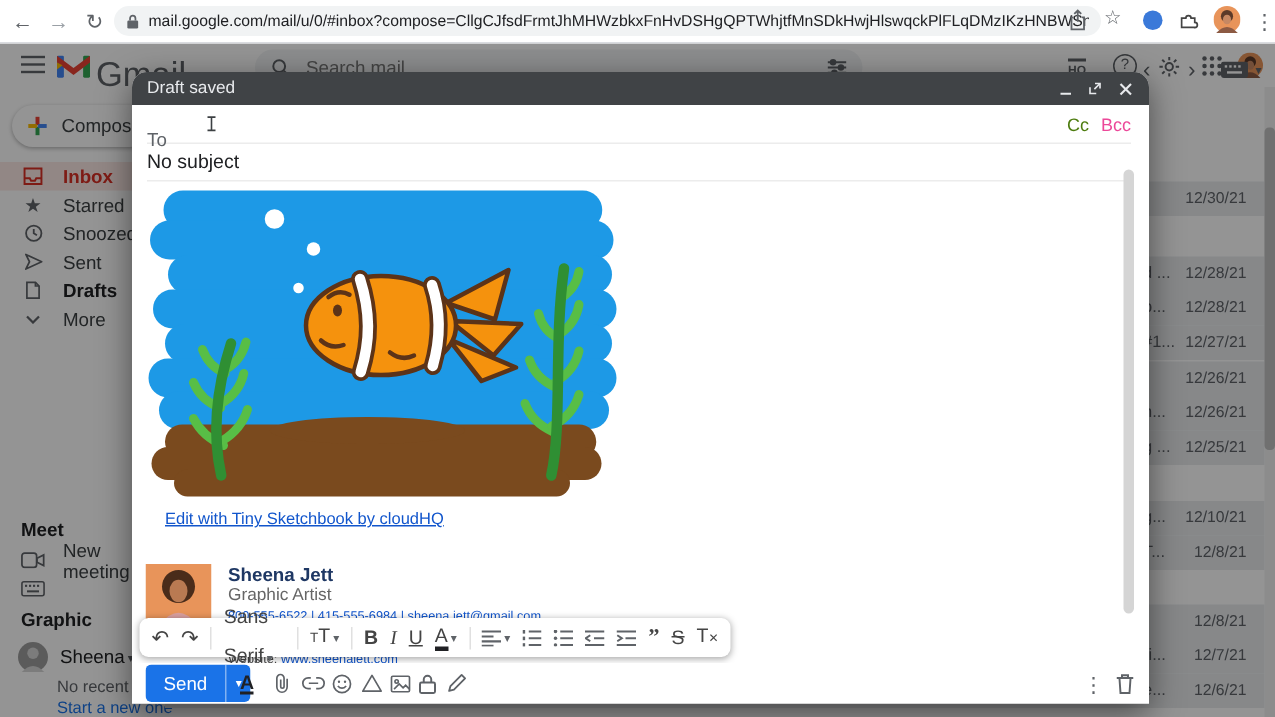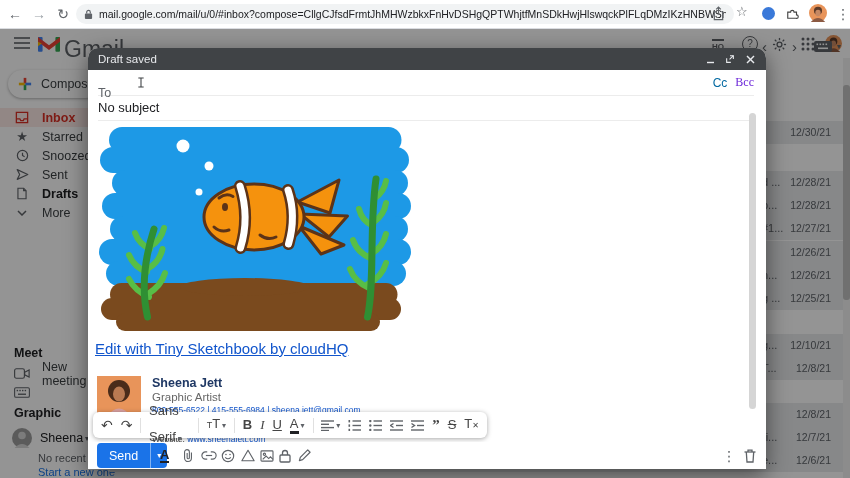--- a/index.html
+++ b/index.html
@@ -110,20 +110,39 @@
   <div class="abs" style="left:38px;top:35px;z-index:1;">
     <svg width="22" height="17" viewBox="0 0 24 18">
         <rect x="0" y="2" width="5" height="16" rx="1" fill="#4285f4"></rect>
         <rect x="19" y="2" width="5" height="16" rx="1" fill="#34a853"></rect>
         <path d="M0 2 L12 11 L24 2 V7 L12 16 L0 7 Z" fill="#ea4335"></path>
         <path d="M0 7 L0 12 L4 9 Z" fill="#fbbc04"></path>
       </svg>
   </div>
   <div class="abs" style="left:64px;top:36px;font-size:23px;color:#5f6368;z-index:1;">Gmail</div>
 
+  <div class="search-box">
+    <span>
+      <svg width="14" height="14" viewBox="0 0 16 16">
+          <circle cx="7" cy="7" r="4.5" stroke="#5f6368" fill="none" stroke-width="1.5"></circle>
+          <line x1="10.5" y1="10.5" x2="14.5" y2="14.5" stroke="#5f6368" stroke-width="1.5"></line>
+        </svg>
+    </span>
+    <input class="search-input" placeholder="Search mail" style="">
+    <span>
+      <svg width="14" height="14" viewBox="0 0 16 16" stroke="#5f6368" stroke-width="1.4">
+          <line x1="1" y1="4" x2="15" y2="4"></line>
+          <line x1="1" y1="8" x2="15" y2="8"></line>
+          <line x1="1" y1="12" x2="15" y2="12"></line>
+          <circle cx="5" cy="4" r="1.8" fill="#5f6368"></circle>
+          <circle cx="11" cy="8" r="1.8" fill="#5f6368"></circle>
+          <circle cx="6" cy="12" r="1.8" fill="#5f6368"></circle>
+        </svg>
+    </span>
+  </div>
 
   <div class="abs" style="left:712px;top:39px;z-index:1;border-top:2px solid #5f6368;font-size:8px;font-weight:bold;color:#5f6368;padding-top:1px;">HQ</div>
   <div class="abs" style="left:742px;top:36px;z-index:1;width:14px;height:14px;border:1.4px solid #5f6368;border-radius:50%;color:#5f6368;font-size:10px;text-align:center;line-height:14px;">?</div>
   <div class="abs" style="left:772px;top:37px;z-index:1;">
     <svg width="15" height="15" viewBox="0 0 16 16" stroke="#5f6368" fill="none" stroke-width="1.4">
         <circle cx="8" cy="8" r="2.6"></circle>
         <g>
           <line x1="8" y1="1" x2="8" y2="3.4"></line>
           <line x1="8" y1="12.6" x2="8" y2="15"></line>
           <line x1="1" y1="8" x2="3.4" y2="8"></line>
@@ -352,22 +371,22 @@
     </div>
 
     <div class="field-row hair" style="top:22px;height:25px;left:10px;right:12px;">
       <span style="font-size:12.5px;color:#5f6368;margin-top:21px;">To</span>
       <span style="margin-left:26px;">
         <svg width="8" height="11" viewBox="0 0 9 12" stroke="#3c4043" stroke-width="1.2">
             <path d="M1.5 1 h6 M1.5 11 h6 M4.5 1 v10" fill="none"></path>
           </svg>
       </span>
       <input style="flex: 1 1 0%; border: none; outline: none; font-size: 12.5px; background: transparent;">
-      <span style="font-size:12px;color:#0369a1;margin-right:8px;cursor:pointer;">Cc</span>
-      <span style="font-size:12px;color:#6d28d9;cursor:pointer;font-family:Liberation Serif, serif;">Bcc</span>
+      <span style="font-size:12px;color:#4d7c0f;margin-right:8px;cursor:pointer;">Cc</span>
+      <span style="font-size:12px;color:#ec4899;cursor:pointer;">Bcc</span>
     </div>
 
     <div class="field-row hair" style="top:47px;height:25px;left:10px;right:12px;">
       <span style="font-size:13px;color:#202124;text-align:center;">No subject</span>
     </div>
 
     <div class="abs" style="left:7px;top:75px;">
       <svg width="325" height="212" viewBox="0 0 650 424">
 
         <g fill="#1d99e6">
@@ -432,21 +451,21 @@
             <path d="M386 134 C 398 170 398 204 387 242" stroke="#ffffff" stroke-width="14"></path>
           </g>
           <path d="M248 150 q14 -11 28 -3" stroke="#5c3318" stroke-width="6" fill="none" stroke-linecap="round"></path>
           <ellipse cx="260" cy="168" rx="6" ry="8" fill="#5c3318"></ellipse>
           <path d="M238 208 q13 12 30 6" stroke="#5c3318" stroke-width="6" fill="none" stroke-linecap="round"></path>
           <path d="M330 224 q16 12 32 4" stroke="#5c3318" stroke-width="6" fill="none" stroke-linecap="round"></path>
         </g>
       </svg>
     </div>
 
-    <div class="abs link-blue" style="left:7px;top:292px;font-size:15px;">Edit with Tiny Sketchbook by cloudHQ</div>
+    <div class="abs link-blue" style="left:22px;top:292px;font-size:11px;">Edit with Tiny Sketchbook by cloudHQ</div>
 
     <div class="abs" style="left:9px;top:328px;">
       <svg width="44" height="40" viewBox="0 0 44 40">
           <rect width="44" height="40" fill="#e8945a"></rect>
           <circle cx="22" cy="15" r="11" fill="#4a2c1a"></circle>
           <ellipse cx="22" cy="18" rx="6" ry="7.5" fill="#b97a52"></ellipse>
           <path d="M10 40 q12 -15 24 0 z" fill="#d9a0a0"></path>
         </svg>
     </div>
     <div class="abs" style="left:64px;top:328px;font-size:12.5px;font-weight:bold;color:#1f3864;">Sheena Jett</div>

